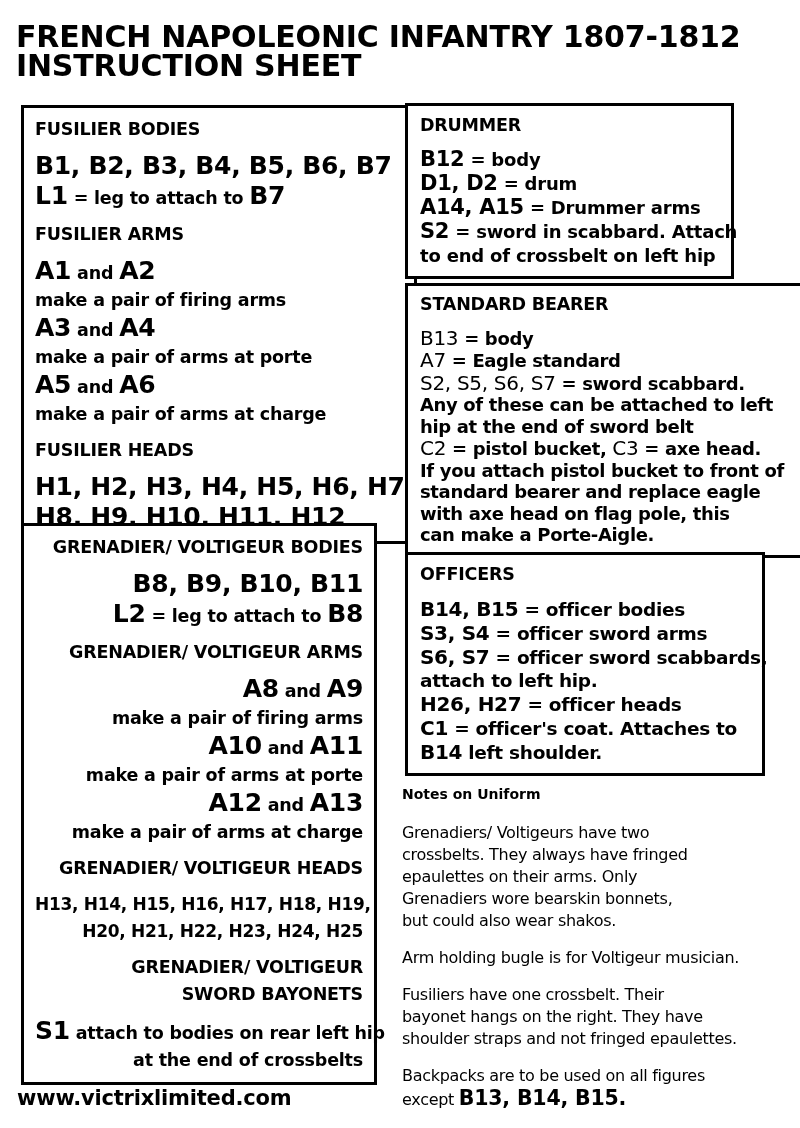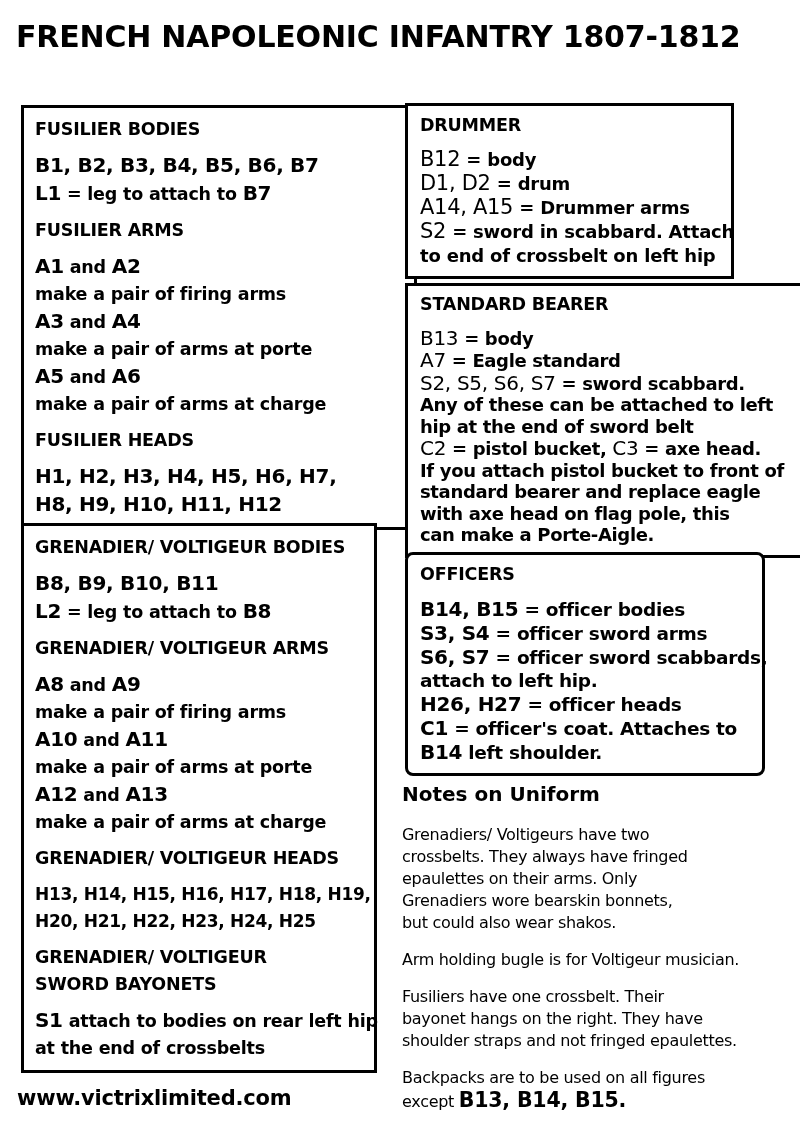--- a/index.html
+++ b/index.html
@@ -22,66 +22,67 @@
   
   .box{
     position:absolute;background:#fff;border:3px solid #000;
     box-sizing:border-box;
   }
   .box .line,#notes .line{white-space:pre;}
   .seg-hd{font-size:17.5px;font-weight:700;letter-spacing:-0.2px;}
   .seg-md{font-size:17px;font-weight:700;letter-spacing:-0.3px;}
 
   #box-fusilier{left:21px;top:105px;width:396px;min-height:400px;padding:8px 11px;}
-  #box-grenadier{left:21px;top:523px;width:356px;min-height:520px;padding:8px 11px;}
+  #box-grenadier{left:21px;top:523px;width:356px;min-height:520px;padding:8px 11px;text-align:right;}
   #box-fusilier .line,#box-grenadier .line{line-height:27px;}
   #box-fusilier .gap,#box-grenadier .gap{height:9px;}
-  #box-fusilier .seg-lg,#box-grenadier .seg-lg{font-size:20px;font-weight:700;letter-spacing:-0.3px;}
+  #box-fusilier .seg-lg,#box-grenadier .seg-lg{font-size:25px;font-weight:700;letter-spacing:-0.3px;}
   #box-fusilier .seg-sm,#box-grenadier .seg-sm{font-size:17.5px;font-weight:700;letter-spacing:-0.2px;}
 
   #box-drummer{left:405px;top:103px;width:329px;min-height:171px;padding:8px 12px;}
   #box-drummer .line{line-height:23px;}
   #box-drummer .gap{height:11px;}
-  #box-drummer .seg-lg{font-size:21px;font-weight:400;letter-spacing:-0.3px;}
+  #box-drummer .seg-lg{font-size:21px;font-weight:700;letter-spacing:-0.3px;}
   #box-drummer .seg-sm{font-size:18px;font-weight:700;letter-spacing:-0.2px;}
 
   #box-standard{left:405px;top:283px;width:413px;min-height:258px;padding:8px 12px;}
   #box-standard .line{line-height:20.5px;}
   #box-standard .gap{height:12px;}
   #box-standard .seg-lg{font-size:20px;font-weight:400;letter-spacing:-0.3px;}
   #box-standard .seg-sm{font-size:18px;font-weight:700;letter-spacing:-0.35px;}
 
-  #box-officers{left:405px;top:552px;width:360px;min-height:219px;padding:8px 12px;border-radius:8px;}
+  #box-officers{left:405px;top:552px;width:360px;min-height:219px;padding:8px 12px;}
   #box-officers .line{line-height:22px;}
   #box-officers .gap{height:12px;}
   #box-officers .seg-lg{font-size:20px;font-weight:700;letter-spacing:-0.3px;}
   #box-officers .seg-sm{font-size:18.5px;font-weight:700;letter-spacing:-0.3px;}
 
   
   #notes{position:absolute;left:402px;top:781px;width:398px;}
   #notes .line{line-height:22px;}
   #notes .line:first-child{line-height:26px;}
   #notes .gap{height:15px;}
-  .seg-nh{font-size:20px;font-weight:700;}
+  .seg-nh{font-size:14px;font-weight:700;}
   .seg-rg{font-size:16px;font-weight:400;letter-spacing:-0.3px;}
   .seg-rb{font-size:20.5px;font-weight:700;letter-spacing:-0.2px;margin-top:33px;}
 
   
   .website{
     position:absolute;left:17px;top:1086px;
     font-size:21px;font-weight:700;letter-spacing:-0.2px;
   }
 </style>
 </head>
 <body>
 
 <div class="page">
 
   <header class="title">
     <div class="title-line">FRENCH NAPOLEONIC INFANTRY 1807-1812</div>
+    <div class="title-line">INSTRUCTION SHEET</div>
   </header>
 
   <section class="box" id="box-fusilier">
       <div class="line"><span class="seg-hd">FUSILIER BODIES</span></div>
       <div class="gap"></div>
       <div class="line"><span class="seg-lg">B1, B2, B3, B4, B5, B6, B7</span></div>
       <div class="line"><span class="seg-lg">L1</span><span class="seg-sm"> = leg to attach to </span><span class="seg-lg">B7</span></div>
       <div class="gap"></div>
       <div class="line"><span class="seg-hd">FUSILIER ARMS</span></div>
       <div class="gap"></div>

